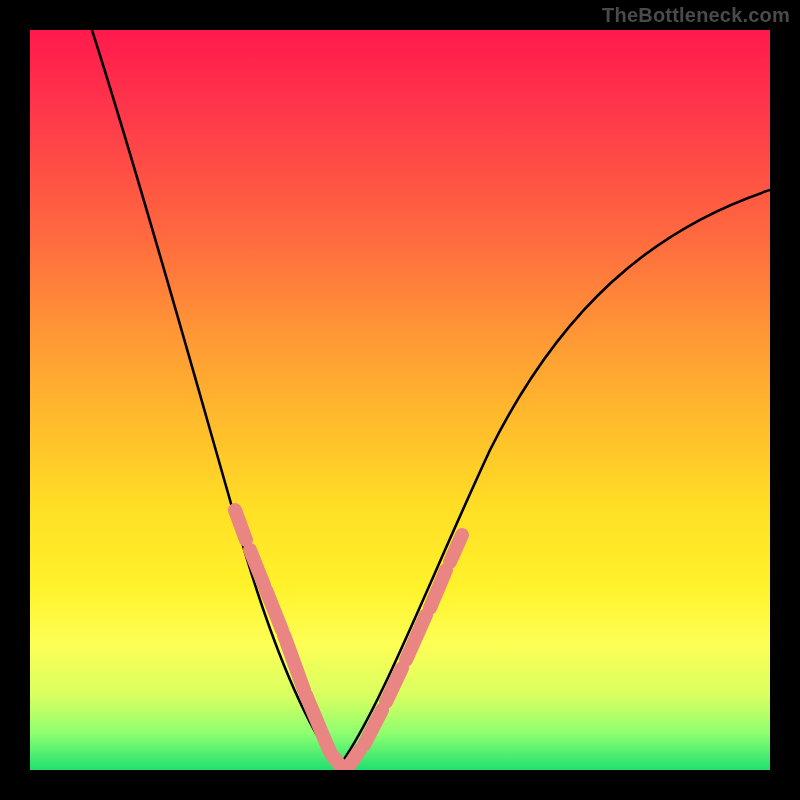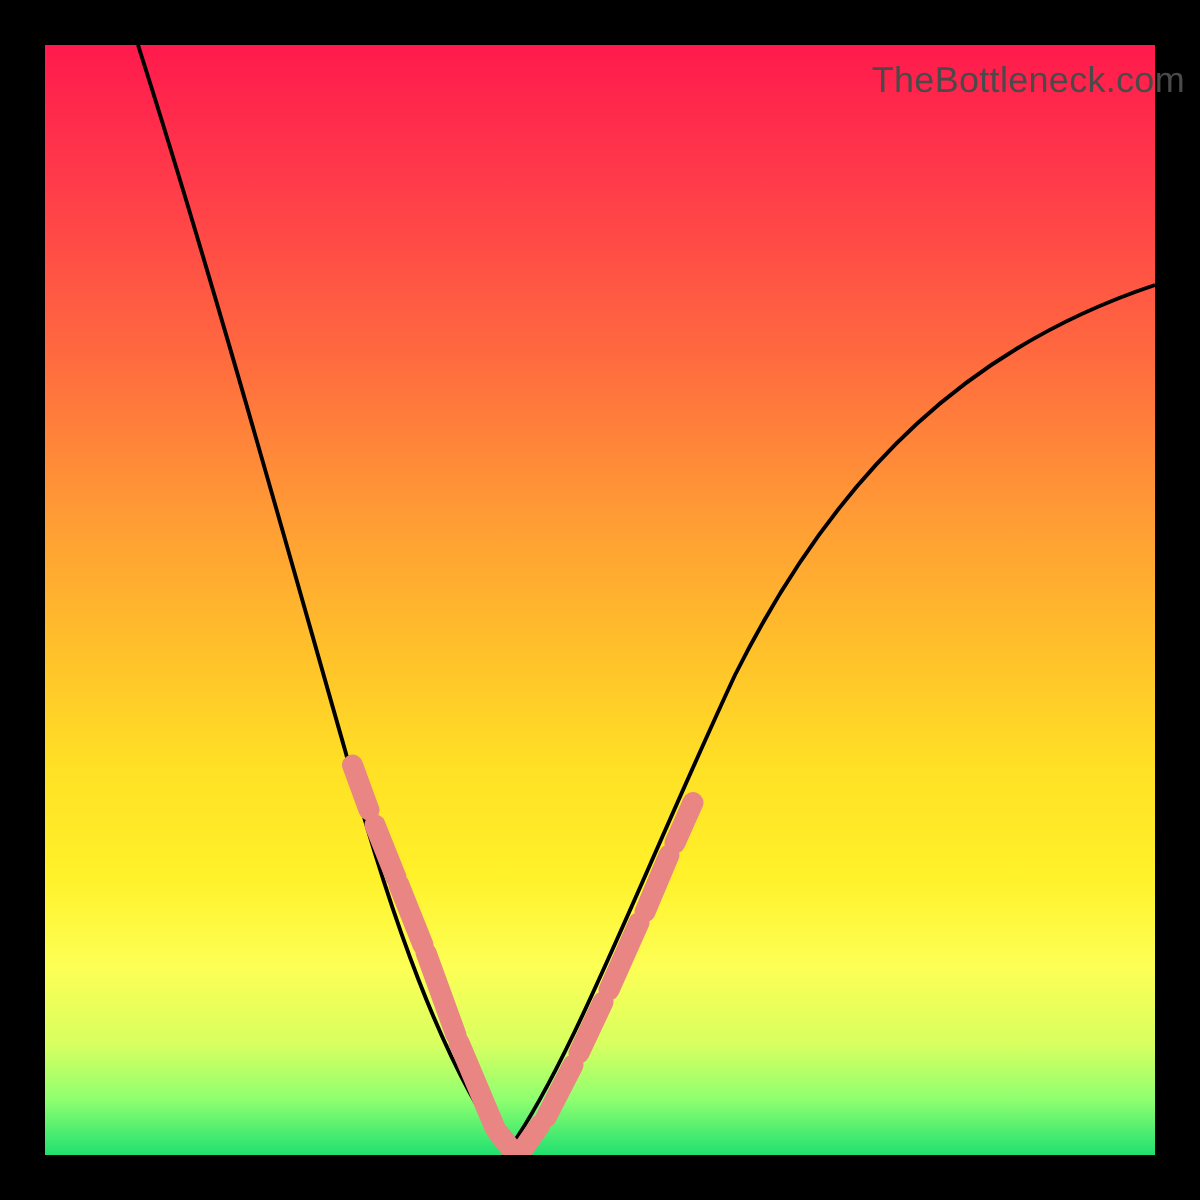--- a/index.html
+++ b/index.html
@@ -39,24 +39,23 @@
       #d8ff60 90%,
       #8fff70 95%,
       #20e070 100%
     );
   }
   .watermark {
     position: absolute;
     top: 4px;
     right: 10px;
     color: #4a4a4a;
-    font-size: 24px;
+    font-size: 20px;
     letter-spacing: 0.2px;
-    font-weight: 400;
-    margin-top: 36px;
+    font-weight: 700;
   }
   svg.curves {
     position: absolute;
     top: 0;
     left: 0;
   }
 </style>
 </head>
 <body>
 

